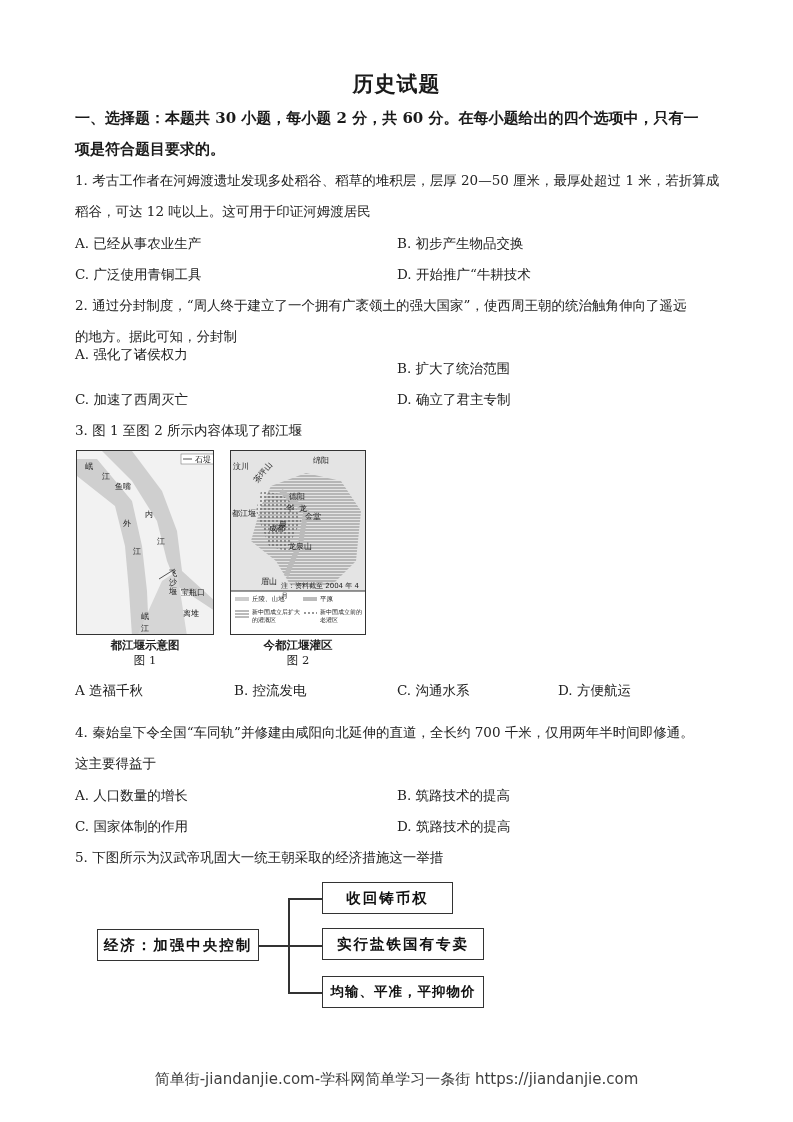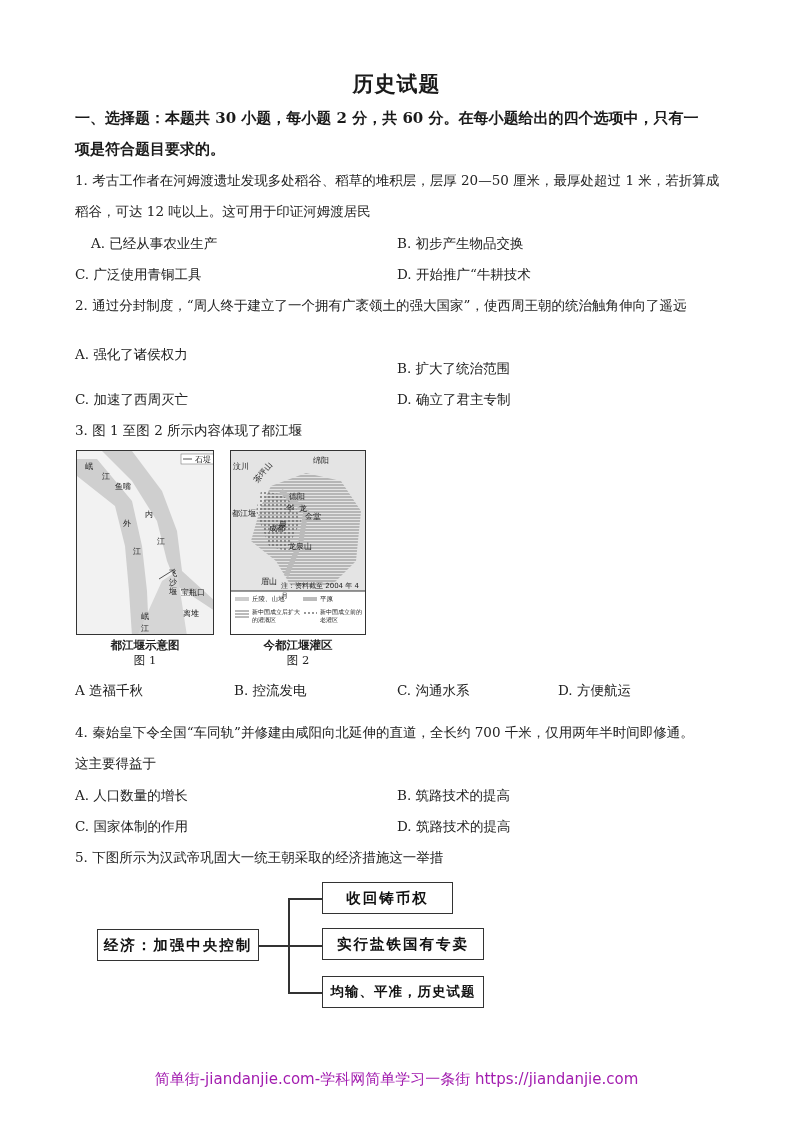--- a/index.html
+++ b/index.html
@@ -7,44 +7,45 @@
   body { position: relative; font-family: "DejaVu Serif", "Liberation Serif", serif; color: #1a1a1a; }
   .abs { position: absolute; }
   .title { left: 0; width: 793px; top: 70px; text-align: center; font-size: 21px; font-weight: bold; letter-spacing: 1px; }
   .section { left: 75px; width: 650px; font-size: 15px; font-weight: bold; line-height: 31px; }
   .q { left: 75px; width: 650px; font-size: 13.5px; line-height: 31px; color: #222; }
   .opt { font-size: 13.5px; color: #222; white-space: nowrap; }
   .fig { border: 1px solid #333; background: #d946ef; overflow: hidden; }
   .cap { font-size: 11.5px; text-align: center; color: #222; }
   .box { border: 1.5px solid #333; background: #fff; font-size: 14.5px; font-weight: bold; display: flex; align-items: center; justify-content: center; letter-spacing: 2px; color: #111; }
   .line { background: #333; }
-  .footer { left: 0; width: 793px; top: 1070px; text-align: center; font-family: "DejaVu Sans", "Liberation Sans", sans-serif; font-size: 15px; color: #a21caf; }
+  .footer { left: 0; width: 793px; top: 1070px; text-align: center; font-family: "DejaVu Sans", "Liberation Sans", sans-serif; font-size: 15px; color: #404040; }
   .maplabel { font-size: 8px; color: #222; font-family: "DejaVu Sans", sans-serif; }
 </style>
 </head>
 <body>
 
 <div class="abs title">历史试题</div>
 
 <div class="abs section" style="top:103px;">
   <div>一、选择题：本题共 30 小题，每小题 2 分，共 60 分。在每小题给出的四个选项中，只有一</div>
   <div>项是符合题目要求的。</div>
 </div>
 
 <div class="abs q" style="top:165px;">
   <div>1. 考古工作者在河姆渡遗址发现多处稻谷、稻草的堆积层，层厚 20—50 厘米，最厚处超过 1 米，若折算成</div>
   <div>稻谷，可达 12 吨以上。这可用于印证河姆渡居民</div>
 </div>
-<div class="abs opt" style="left:75px;top:235px;margin-left:16px;"><span>A.</span> <span>已经从事农业生产</span></div>
+<div class="abs opt" style="left:75px;top:235px;"><span>A.</span> <span>已经从事农业生产</span></div>
 <div class="abs opt" style="left:397px;top:235px;"><span>B.</span> <span>初步产生物品交换</span></div>
 <div class="abs opt" style="left:75px;top:266px;"><span>C.</span> <span>广泛使用青铜工具</span></div>
 <div class="abs opt" style="left:397px;top:266px;"><span>D.</span> <span>开始推广“牛耕技术</span></div>
 
 <div class="abs q" style="top:290px;">
   <div>2. 通过分封制度，“周人终于建立了一个拥有广袤领土的强大国家”，使西周王朝的统治触角伸向了遥远</div>
+  <div>的地方。据此可知，分封制</div>
 </div>
 <div class="abs opt" style="left:75px;top:346px;"><span>A.</span> <span>强化了诸侯权力</span></div>
 <div class="abs opt" style="left:397px;top:360px;"><span>B.</span> <span>扩大了统治范围</span></div>
 <div class="abs opt" style="left:75px;top:391px;"><span>C.</span> <span>加速了西周灭亡</span></div>
 <div class="abs opt" style="left:397px;top:391px;"><span>D.</span> <span>确立了君主专制</span></div>
 
 <div class="abs q" style="top:415px;">3. 图 1 至图 2 所示内容体现了都江堰</div>
 
 <div class="abs fig" style="left:76px;top:450px;width:138px;height:185px;">
   <svg width="138" height="185" viewBox="0 0 138 185">
@@ -133,15 +134,15 @@
 
 <div class="abs q" style="top:842px;">5. 下图所示为汉武帝巩固大一统王朝采取的经济措施这一举措</div>
 
 <div class="abs box" style="left:97px;top:929px;width:162px;height:32px;">经济：加强中央控制</div>
 <div class="abs line" style="left:259px;top:945px;width:63px;height:1.5px;"></div>
 <div class="abs line" style="left:288px;top:898px;width:1.5px;height:95px;"></div>
 <div class="abs line" style="left:288px;top:898px;width:34px;height:1.5px;"></div>
 <div class="abs line" style="left:288px;top:992px;width:34px;height:1.5px;"></div>
 <div class="abs box" style="left:322px;top:882px;width:131px;height:32px;">收回铸币权</div>
 <div class="abs box" style="left:322px;top:928px;width:162px;height:32px;">实行盐铁国有专卖</div>
-<div class="abs box" style="left:322px;top:976px;width:162px;height:32px;font-size:13.5px;letter-spacing:1px;">均输、平准，历史试题</div>
+<div class="abs box" style="left:322px;top:976px;width:162px;height:32px;font-size:13.5px;letter-spacing:1px;">均输、平准，平抑物价</div>
 
 <div class="abs footer">简单街-jiandanjie.com-学科网简单学习一条街 https://jiandanjie.com</div>
 
 </body></html>

